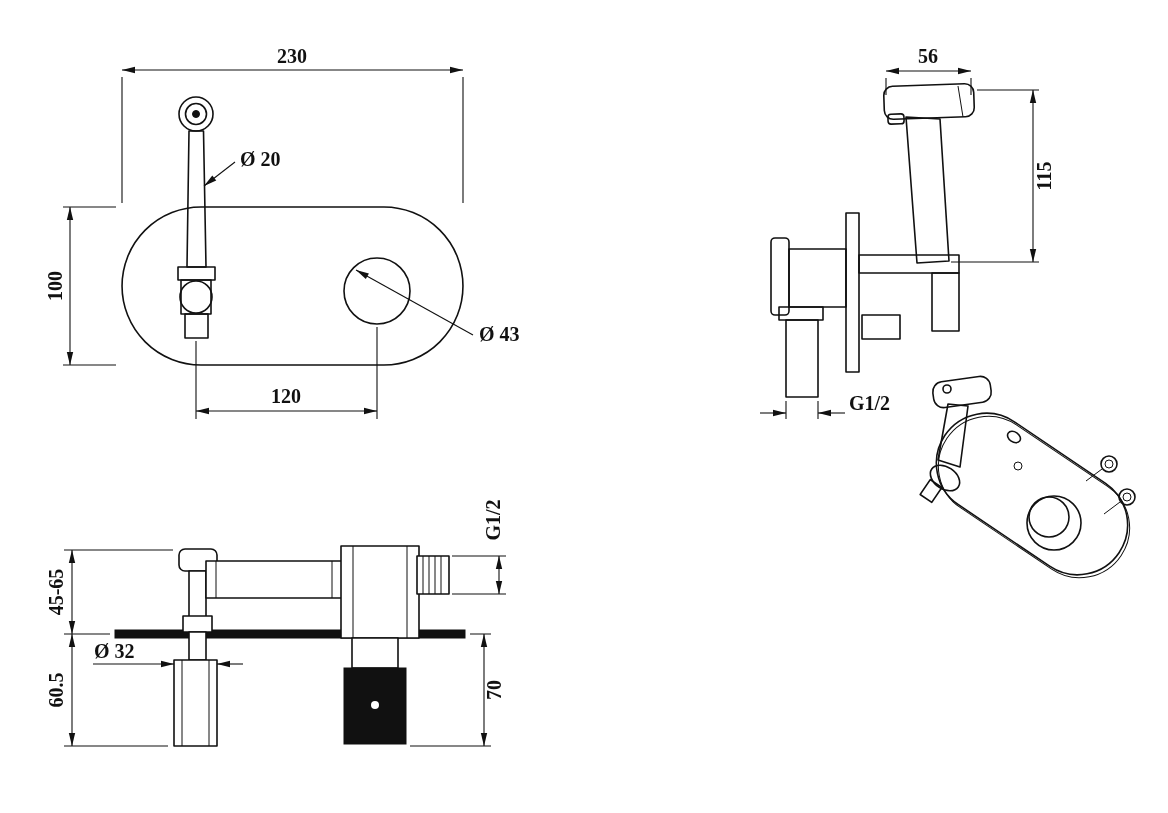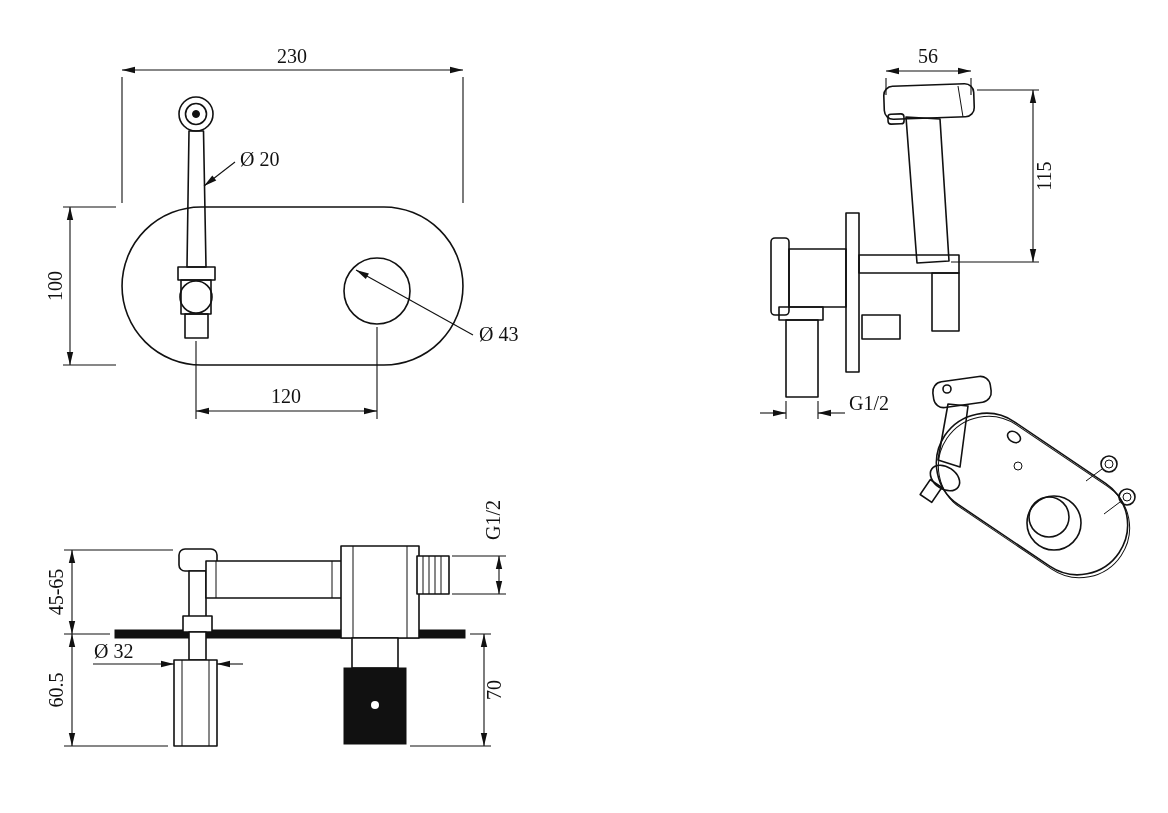--- a/index.html
+++ b/index.html
@@ -1,16 +1,16 @@
 <!DOCTYPE html>
 <html><head>
 <meta charset="utf-8">
 <style>
   html,body{margin:0;padding:0;background:#ffffff;}
-  .page{width:1160px;height:813px;background:#ffffff;position:relative;overflow:hidden;}
+  .page{width:1160px;height:813px;background:#ffffff;position:relative;overflow:hidden;font-weight:bold;}
   svg{display:block;}
   .obj{fill:none;stroke:#111;stroke-width:1.6;stroke-linejoin:round;stroke-linecap:round;}
   .objf{fill:#ffffff;stroke:#111;stroke-width:1.6;stroke-linejoin:round;}
   .dark{fill:#111111;stroke:#111;stroke-width:1;}
   .thin{fill:none;stroke:#111;stroke-width:1;}
   .dim{fill:none;stroke:#111;stroke-width:1.1;}
   .dimtxt{font-family:"Liberation Serif","DejaVu Serif",serif;font-size:20px;fill:#111;}
 </style>
 </head>
 <body>

